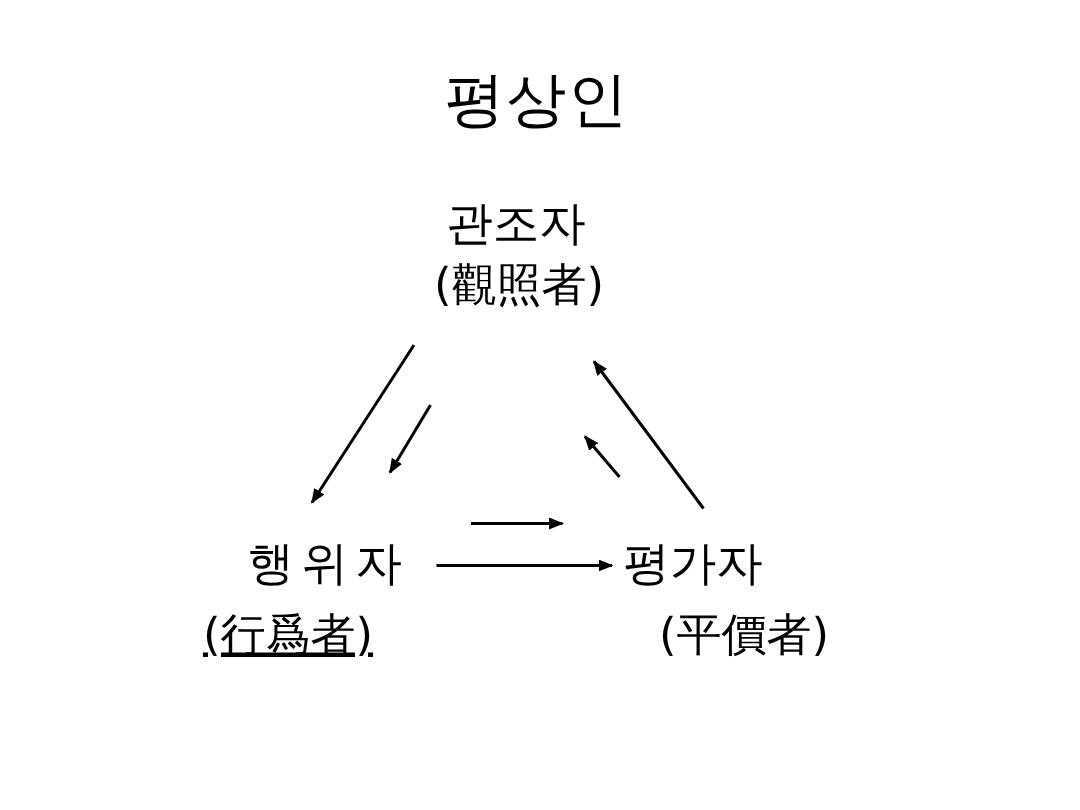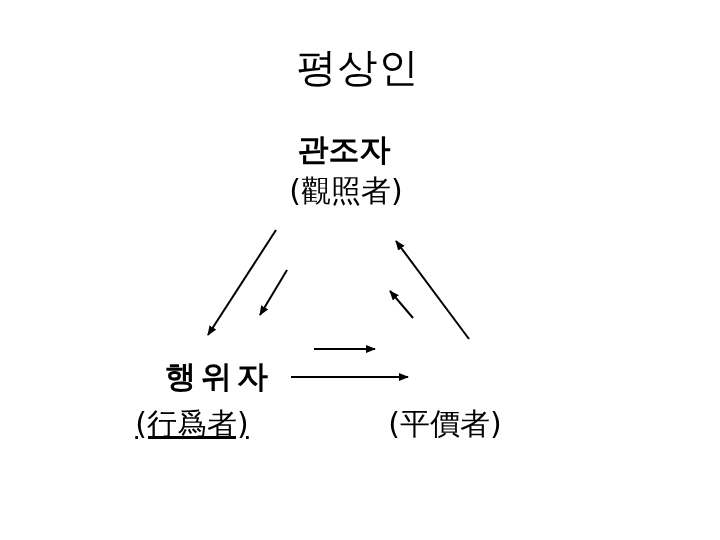--- a/index.html
+++ b/index.html
@@ -22,21 +22,20 @@
     white-space: nowrap;
     line-height: 1.15;
     color: #000000;
   }
   .title {
     font-size: 40px;
     letter-spacing: 1px;
   }
   .node-ko {
     font-size: 31px;
-    font-weight: bold;
   }
   .node-hanja {
     font-size: 30px;
     text-align: center;
   }
   .spread {
     letter-spacing: 5px;
   }
   .arrows-layer {
     position: absolute;
@@ -57,21 +56,22 @@
 <div class="slide">
 
   <div class="txt title" style="left:358px; top:44px;">평상인</div>
 
   <div class="txt node-ko" style="left:344px; top:132px;">관조자</div>
   <div class="txt node-hanja" style="left:346px; top:174px;">(觀照者)</div>
 
   <div class="txt node-ko spread" style="left:219px; top:359px;">행위자</div>
   <div class="txt node-hanja" style="left:192px; top:407px;text-decoration:underline;">(行爲者)</div>
 
-  <div class="txt node-hanja" style="left:445px; top:407px;">(平價者)</div>
+  <div class="txt node-ko" style="left:462px; top:359px;">평가자</div>
+  <div class="txt node-hanja" style="left:496px; top:407px;">(平價者)</div>
 
   <svg class="arrows-layer" width="720" height="540" viewBox="0 0 720 540">
     <defs>
       <marker id="ah" markerWidth="11" markerHeight="9" refX="9" refY="4" orient="auto" markerUnits="userSpaceOnUse">
         <path d="M0,0 L10,4 L0,8 Z" fill="#000000"></path>
       </marker>
     </defs>
     <line class="arrow-line" x1="276" y1="230" x2="208" y2="335" marker-end="url(#ah)"></line>
     <line class="arrow-line" x1="287" y1="270" x2="260" y2="315" marker-end="url(#ah)"></line>
     <line class="arrow-line" x1="469" y1="339" x2="396" y2="241" marker-end="url(#ah)"></line>

